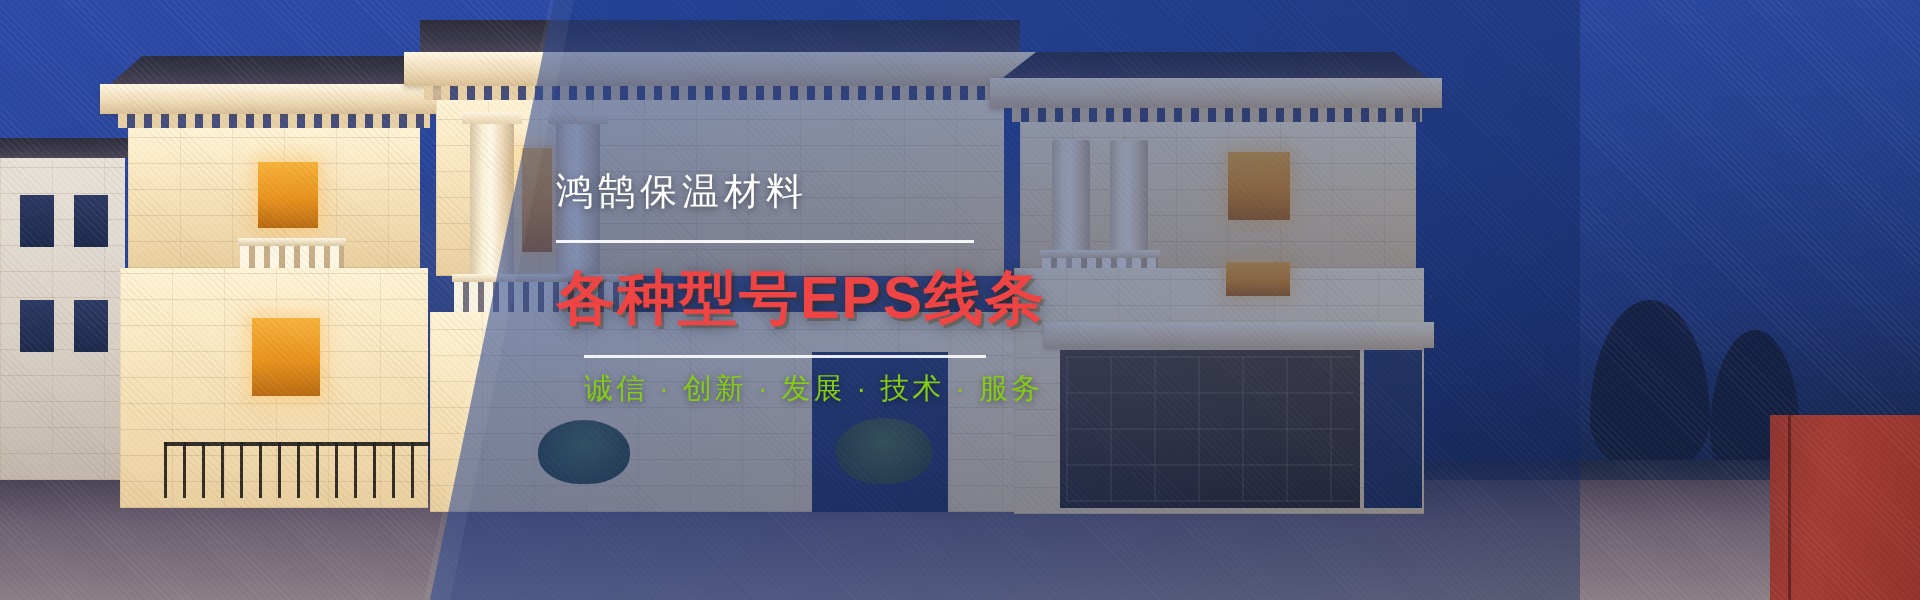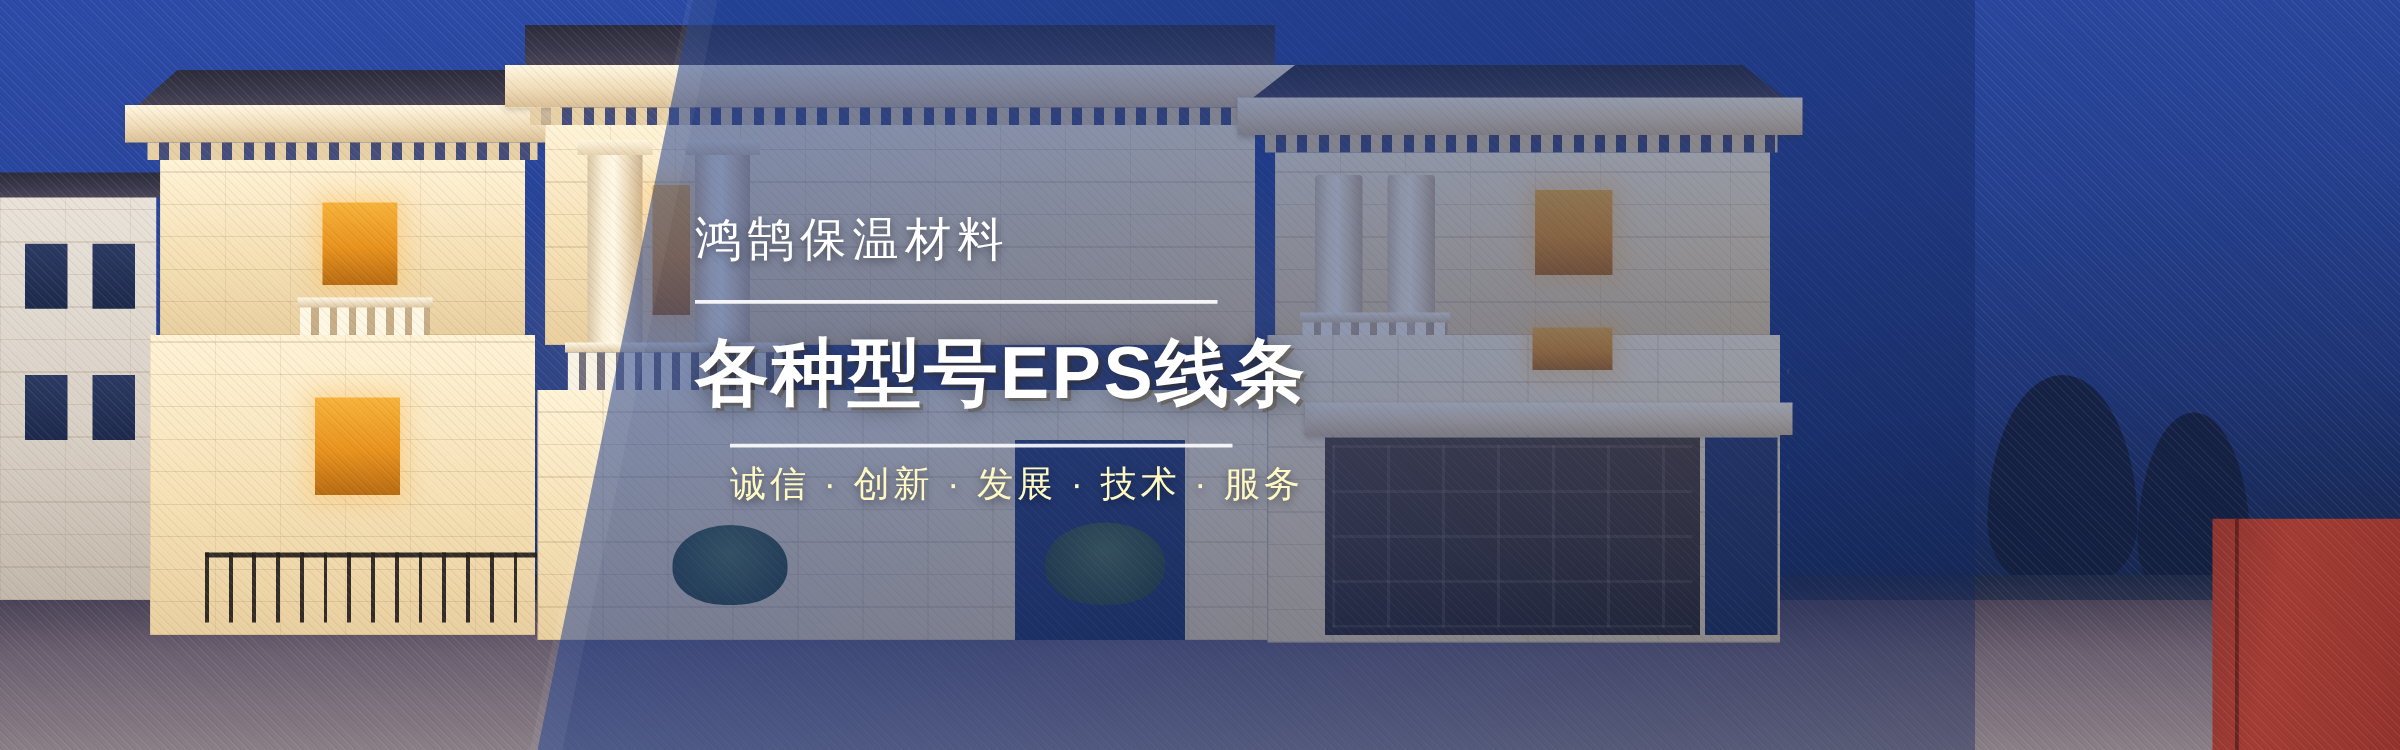--- a/index.html
+++ b/index.html
@@ -191,34 +191,34 @@
     font-size:37px; font-weight:400; color:#ffffff;
     letter-spacing:5px; line-height:1;
     text-shadow:0 2px 7px rgba(0,0,0,.45);
     margin-bottom:30px;
   }
   .rule-top {
     width:418px; height:3px; background:rgba(255,255,255,.92);
     margin-bottom:21px;
   }
   .headline {
-    font-size:59px; font-weight:bold; color:#ffffff;
+    font-size:59px; font-weight:bold; color:#ef4444;
     letter-spacing:2px; line-height:1.18;
     text-shadow:
       3px 3px 0 rgba(70,45,0,.30),
       0 3px 16px rgba(0,0,0,.42);
   }
   .headline .l2 { letter-spacing:1px; }
   .rule-bot {
     width:402px; height:3px; background:rgba(255,255,255,.90);
     margin:22px 0 0 28px;
   }
   .tagline {
     margin-top:16px; margin-left:28px;
-    font-size:29px; color:#fef9c3; font-weight:400;
+    font-size:29px; color:#84cc16; font-weight:400;
     letter-spacing:3px; line-height:1;
     text-shadow:0 2px 7px rgba(0,0,0,.45);
   }
 </style>
 </head>
 <body>
 
 <div class="banner">
 
   <div class="photo">

